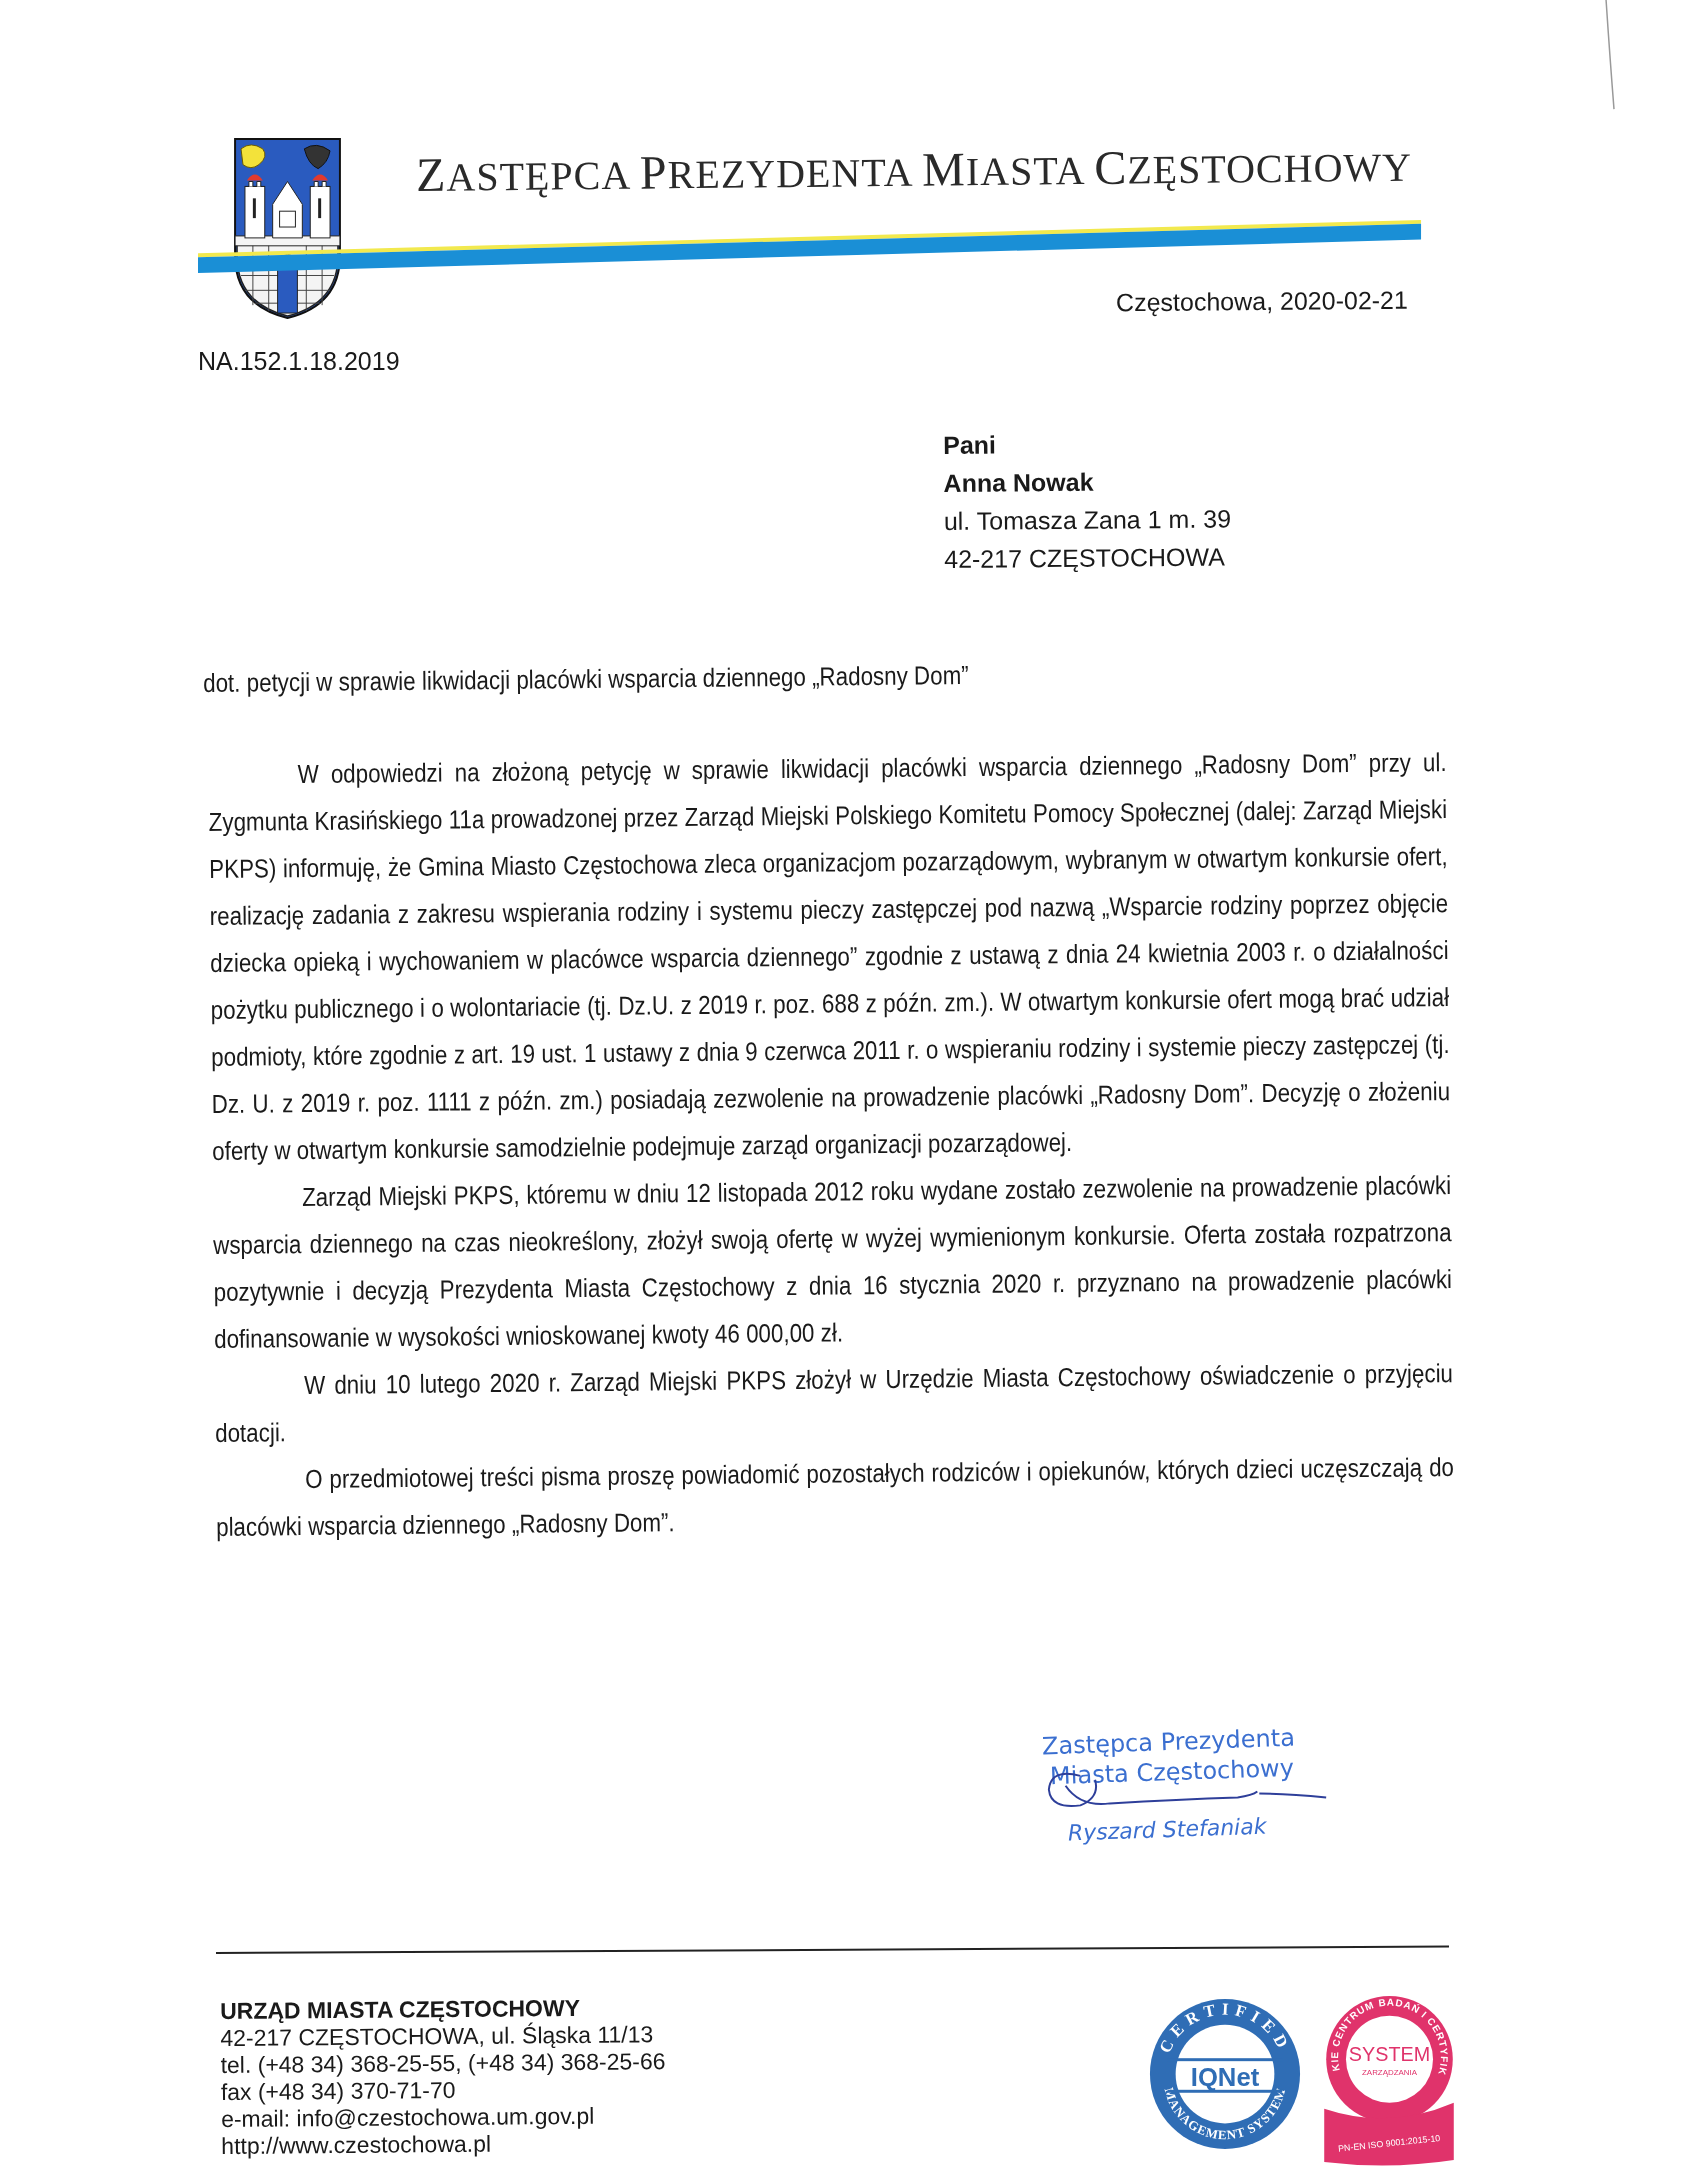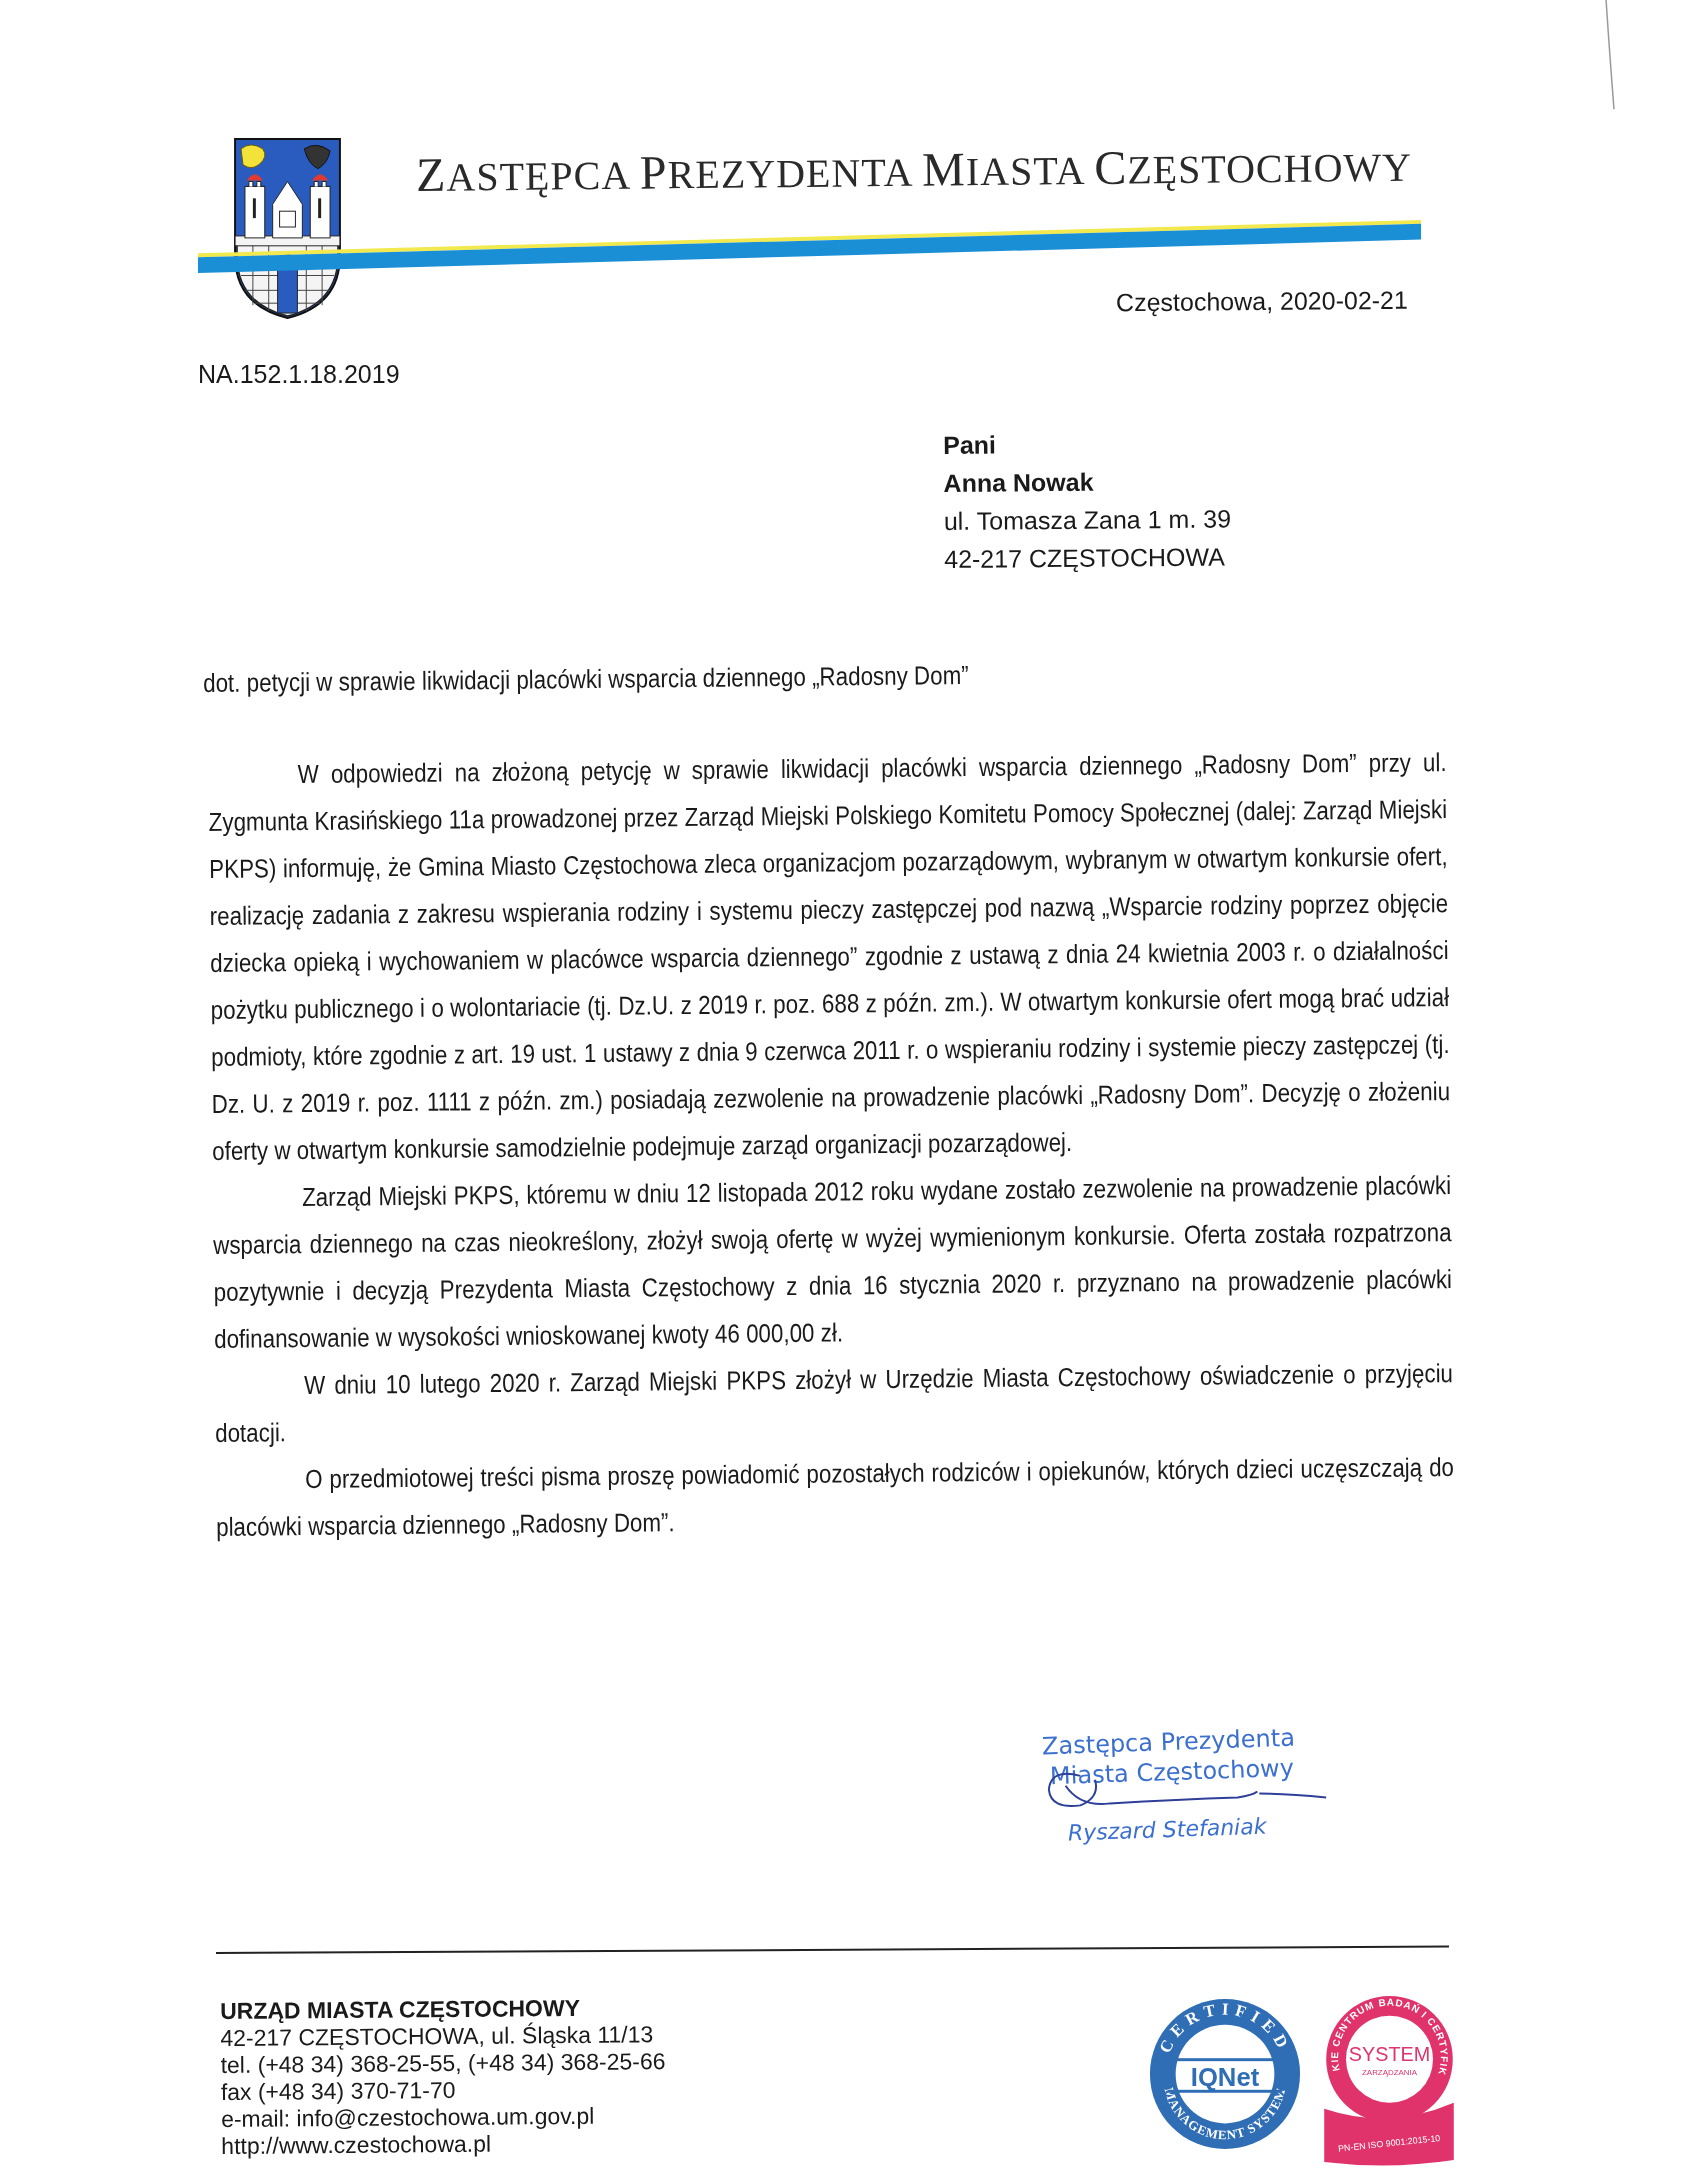--- a/index.html
+++ b/index.html
@@ -5,21 +5,21 @@
   html, body { margin:0; padding:0; background:#ffffff; }
   body { width:1683px; height:2178px; position:relative; overflow:hidden; color:#1a1a1a;
          font-family:"Liberation Sans", sans-serif; }
   .abs { position:absolute; }
   .crest { left:233px; top:137px; width:109px; height:183px; }
   .title { left:416px; top:147px; font-family:"Liberation Serif", serif; font-size:40px; letter-spacing:1px;
            color:#2a2a2a; transform:rotate(-0.6deg); transform-origin:left center; white-space:nowrap; }
   .title .big { font-size:48px; }
   .stripe { left:198px; top:216px; width:1228px; height:59px; }
   .date { left:1116px; top:287px; font-size:25px; transform:rotate(-0.5deg); white-space:nowrap; }
-  .ref { left:198px; top:360px; font-size:25px; white-space:nowrap; }
+  .ref { left:198px; top:347px; font-size:25px; white-space:nowrap; }
   .addr { left:943px; top:426px; font-size:25px; line-height:38px; transform:rotate(-0.5deg); transform-origin:left top; }
   .addr .b { font-weight:bold; }
   .subject { left:203px; top:668px; font-size:26px; transform:rotate(-0.5deg); transform-origin:left top; white-space:nowrap; transform: rotate(-0.6deg) scaleX(0.86); }
   .body { left:208px; top:752px; width:1440px; font-size:26px; line-height:47px; text-align:justify;
           transform: rotate(-0.6deg) scaleX(0.86); transform-origin:left top; }
   .body p { margin:0; text-indent:104px; }
   .sig { left:1040px; top:1728px; width:297px; height:129px; color:#3b6fd0; font-family:"DejaVu Sans", sans-serif; }
   .sig .l1 { position:absolute; left:2px; top:0; font-size:24px; transform:rotate(-2deg); white-space:nowrap; }
   .sig .l2 { position:absolute; left:10px; top:30px; font-size:24px; transform:rotate(-2deg); white-space:nowrap; }
   .sig .l3 { position:absolute; left:28px; top:89px; font-size:22px; font-style:italic; transform:rotate(-2deg); white-space:nowrap; }

